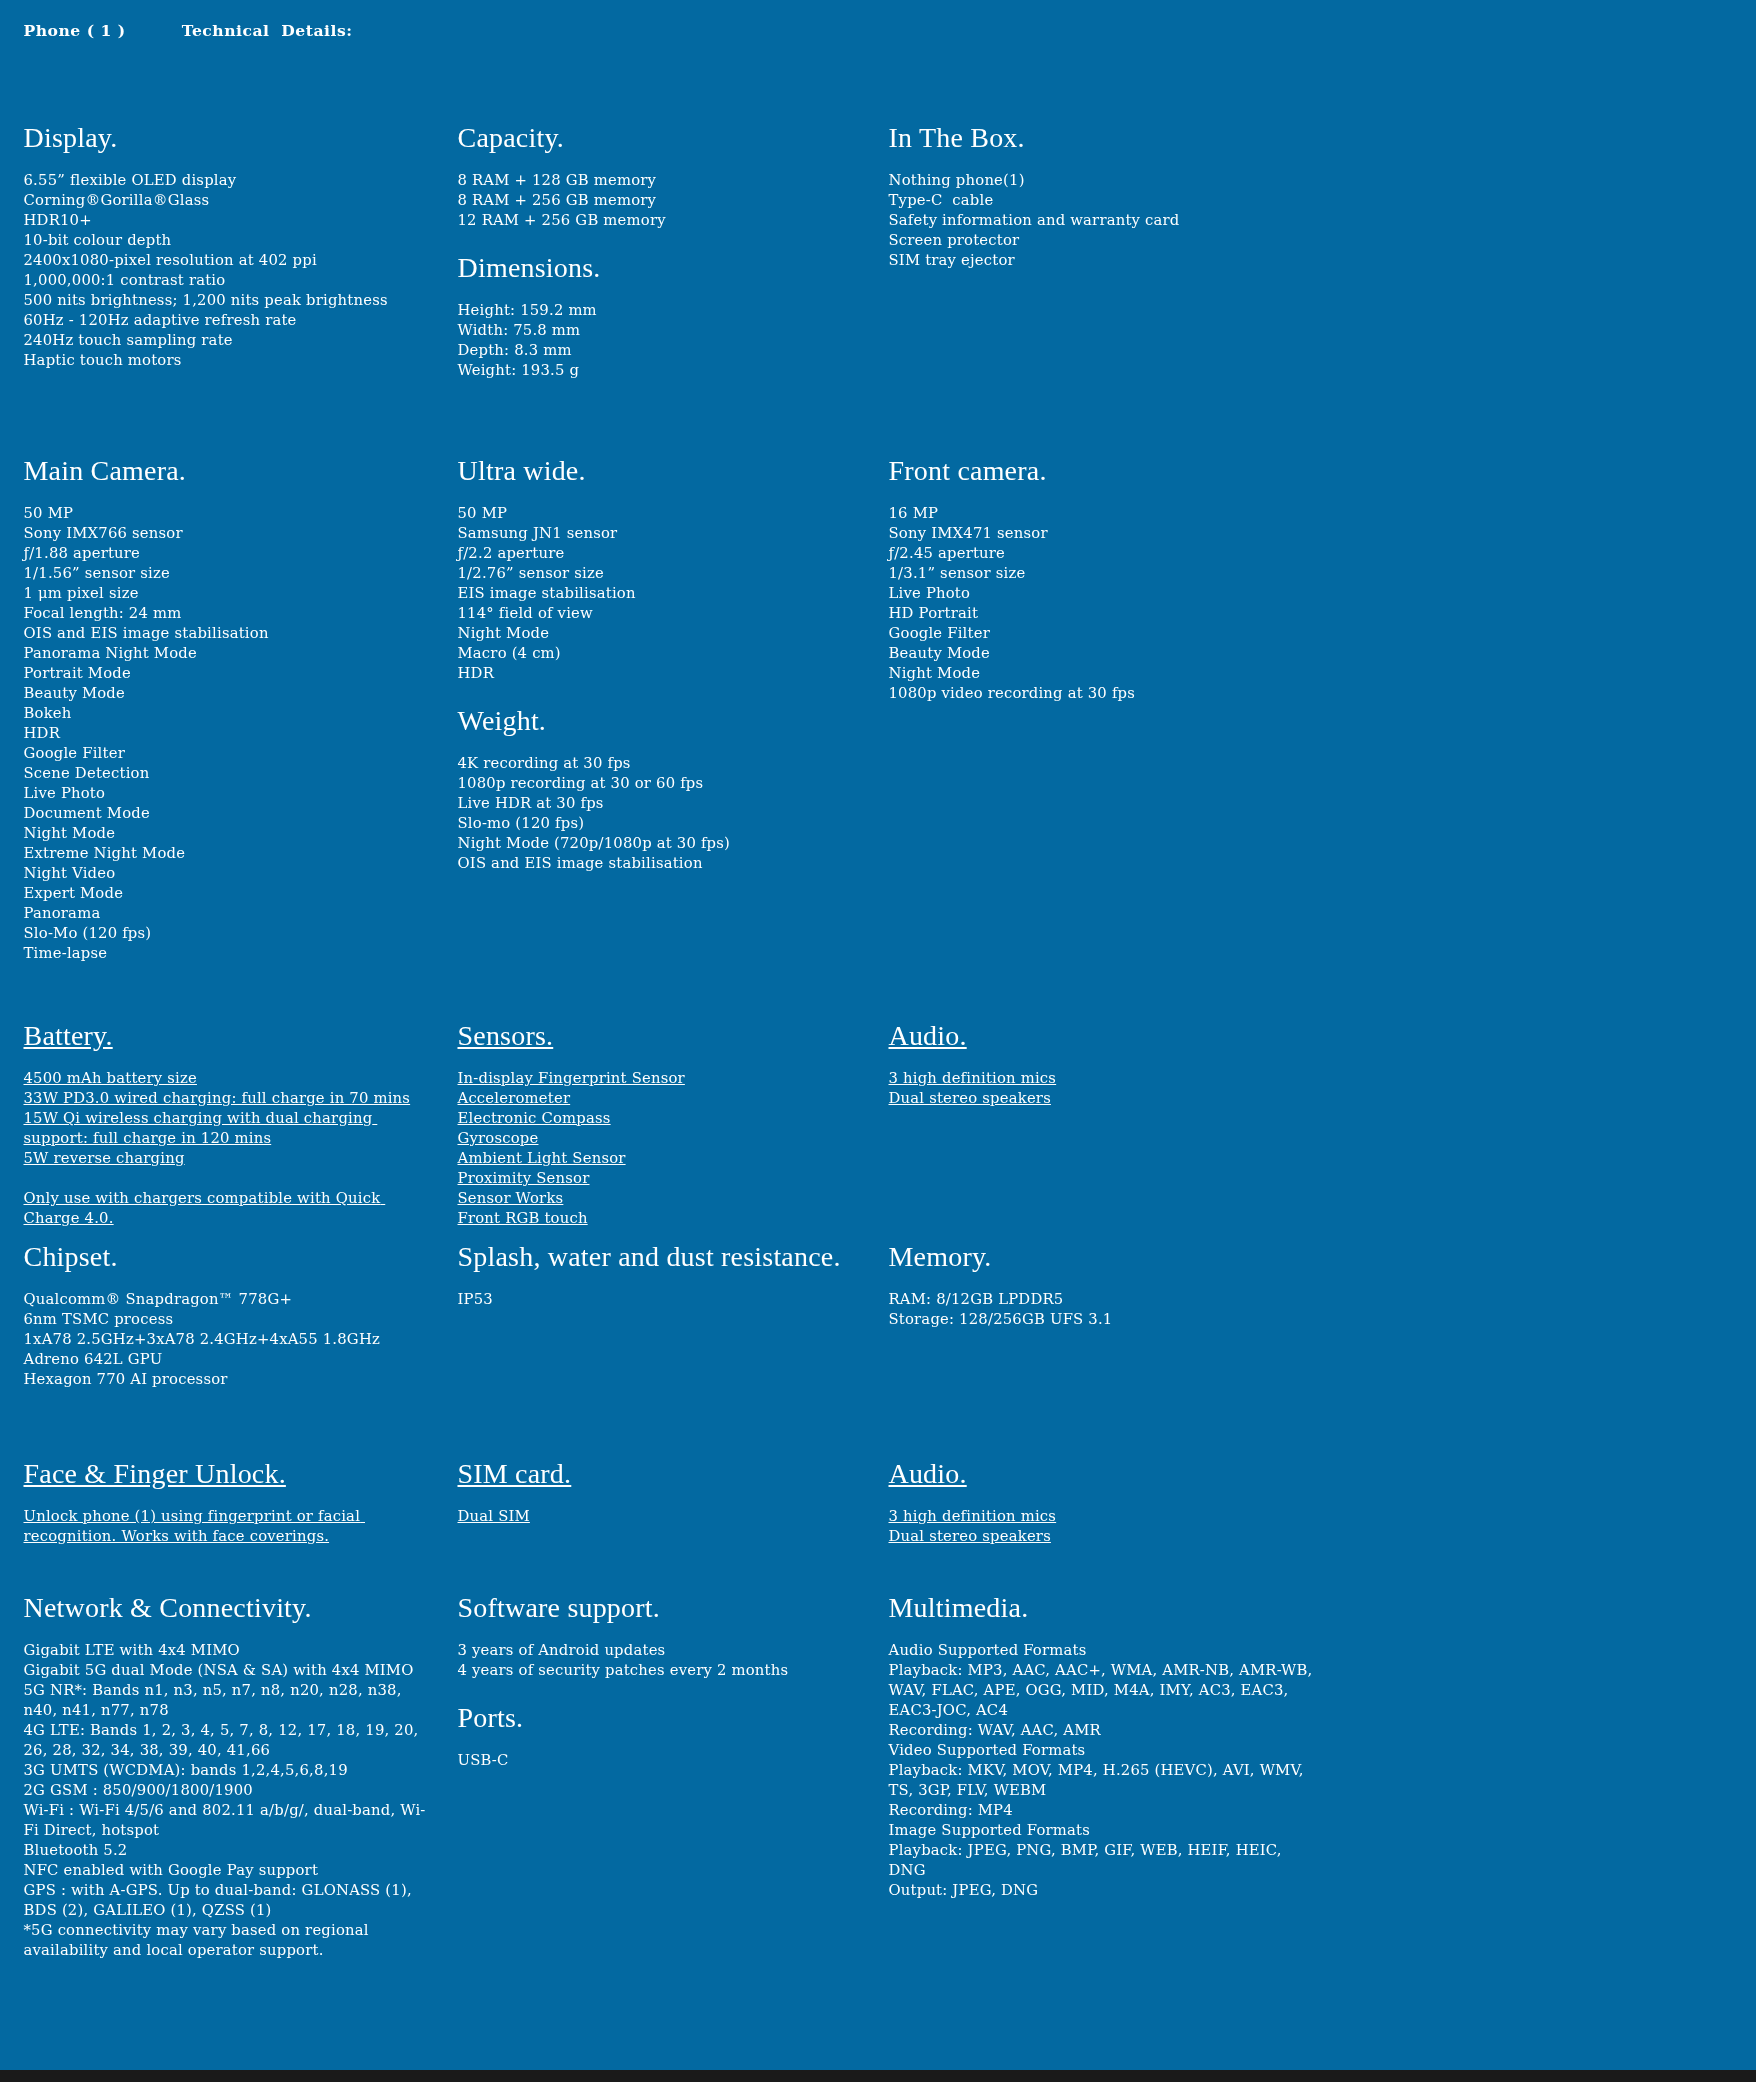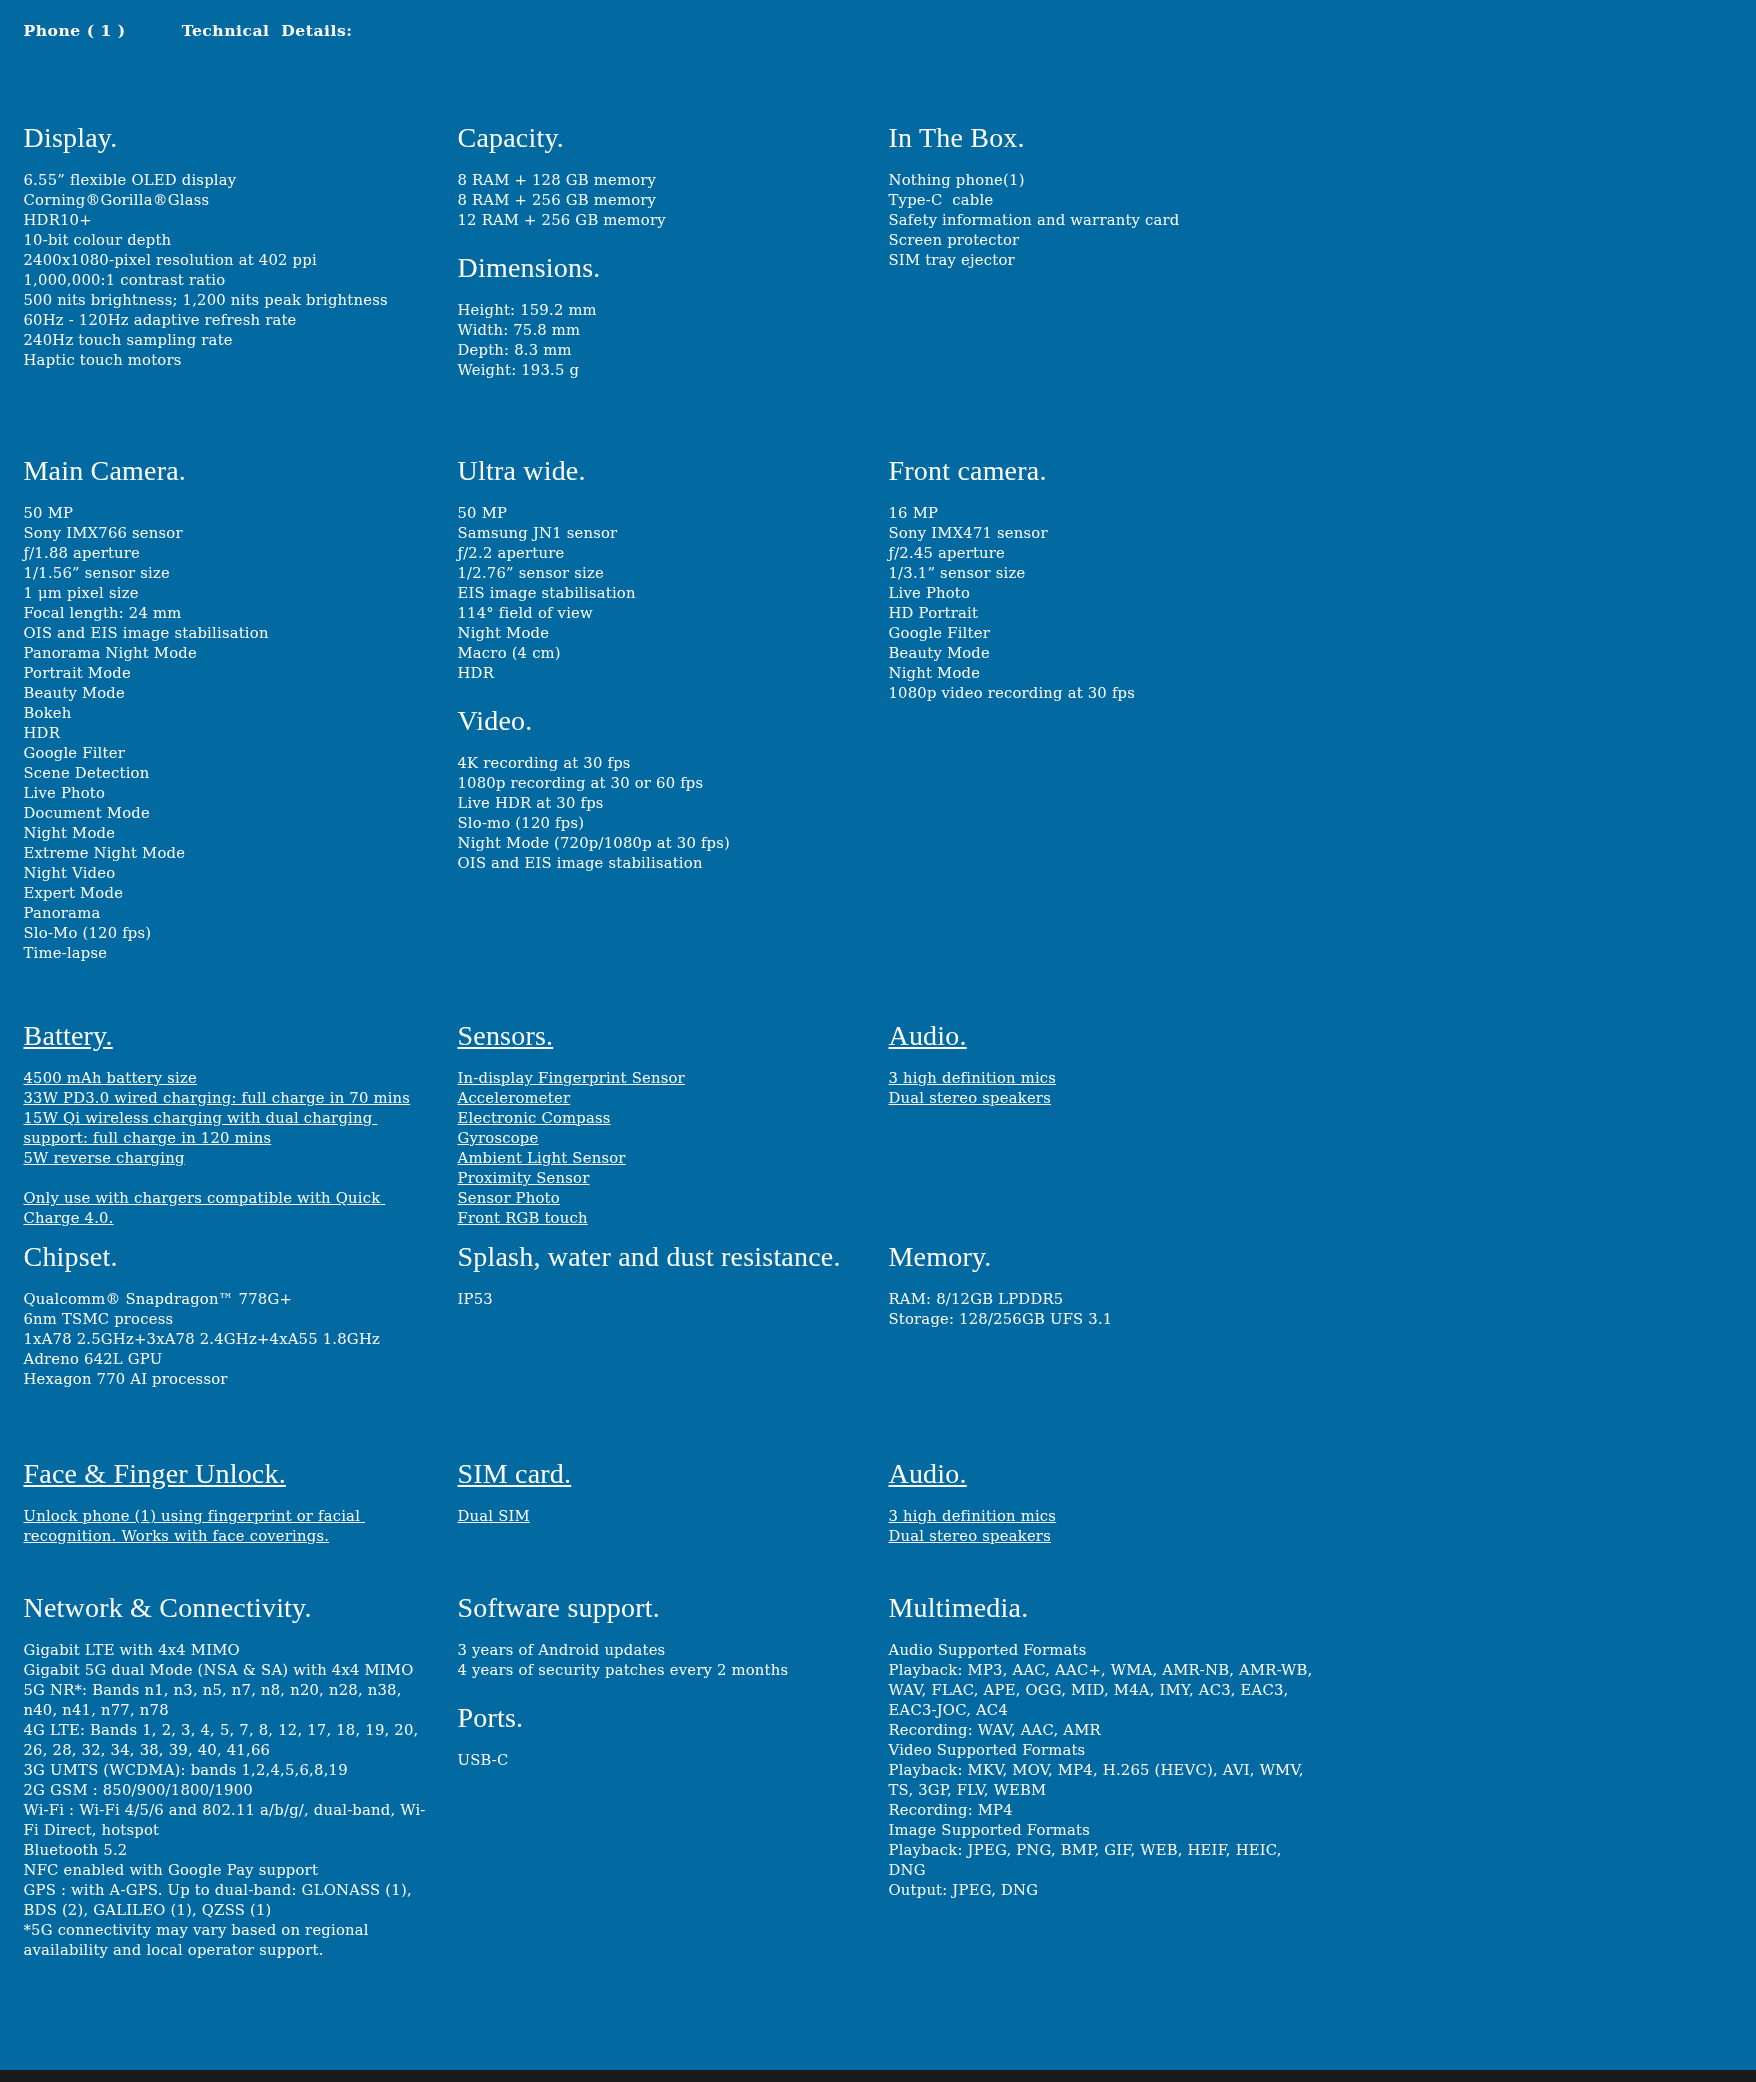--- a/index.html
+++ b/index.html
@@ -160,21 +160,21 @@
             <div class="line">ƒ/2.2 aperture</div>
             <div class="line">1/2.76” sensor size</div>
             <div class="line">EIS image stabilisation</div>
             <div class="line">114° field of view</div>
             <div class="line">Night Mode</div>
             <div class="line">Macro (4 cm)</div>
             <div class="line">HDR</div>
           </div>
       </section>
       <section class="spec">
-        <h2 class="spec-title">Video.</h2>
+        <h2 class="spec-title">Weight.</h2>
         <div class="spec-lines">
             <div class="line">4K recording at 30 fps</div>
             <div class="line">1080p recording at 30 or 60 fps</div>
             <div class="line">Live HDR at 30 fps</div>
             <div class="line">Slo-mo (120 fps)</div>
             <div class="line">Night Mode (720p/1080p at 30 fps)</div>
             <div class="line">OIS and EIS image stabilisation</div>
           </div>
       </section>
     </div>
@@ -213,21 +213,21 @@
     <div class="cell">
       <section class="spec">
         <h2 class="spec-title">Sensors.</h2>
         <div class="spec-lines">
             <div class="line">In-display Fingerprint Sensor</div>
             <div class="line">Accelerometer</div>
             <div class="line">Electronic Compass</div>
             <div class="line">Gyroscope</div>
             <div class="line">Ambient Light Sensor</div>
             <div class="line">Proximity Sensor</div>
-            <div class="line">Sensor Photo</div>
+            <div class="line">Sensor Works</div>
             <div class="line">Front RGB touch</div>
           </div>
       </section>
     </div>
     <div class="cell">
       <section class="spec">
         <h2 class="spec-title">Audio.</h2>
         <div class="spec-lines">
             <div class="line">3 high definition mics</div>
             <div class="line">Dual stereo speakers</div>

